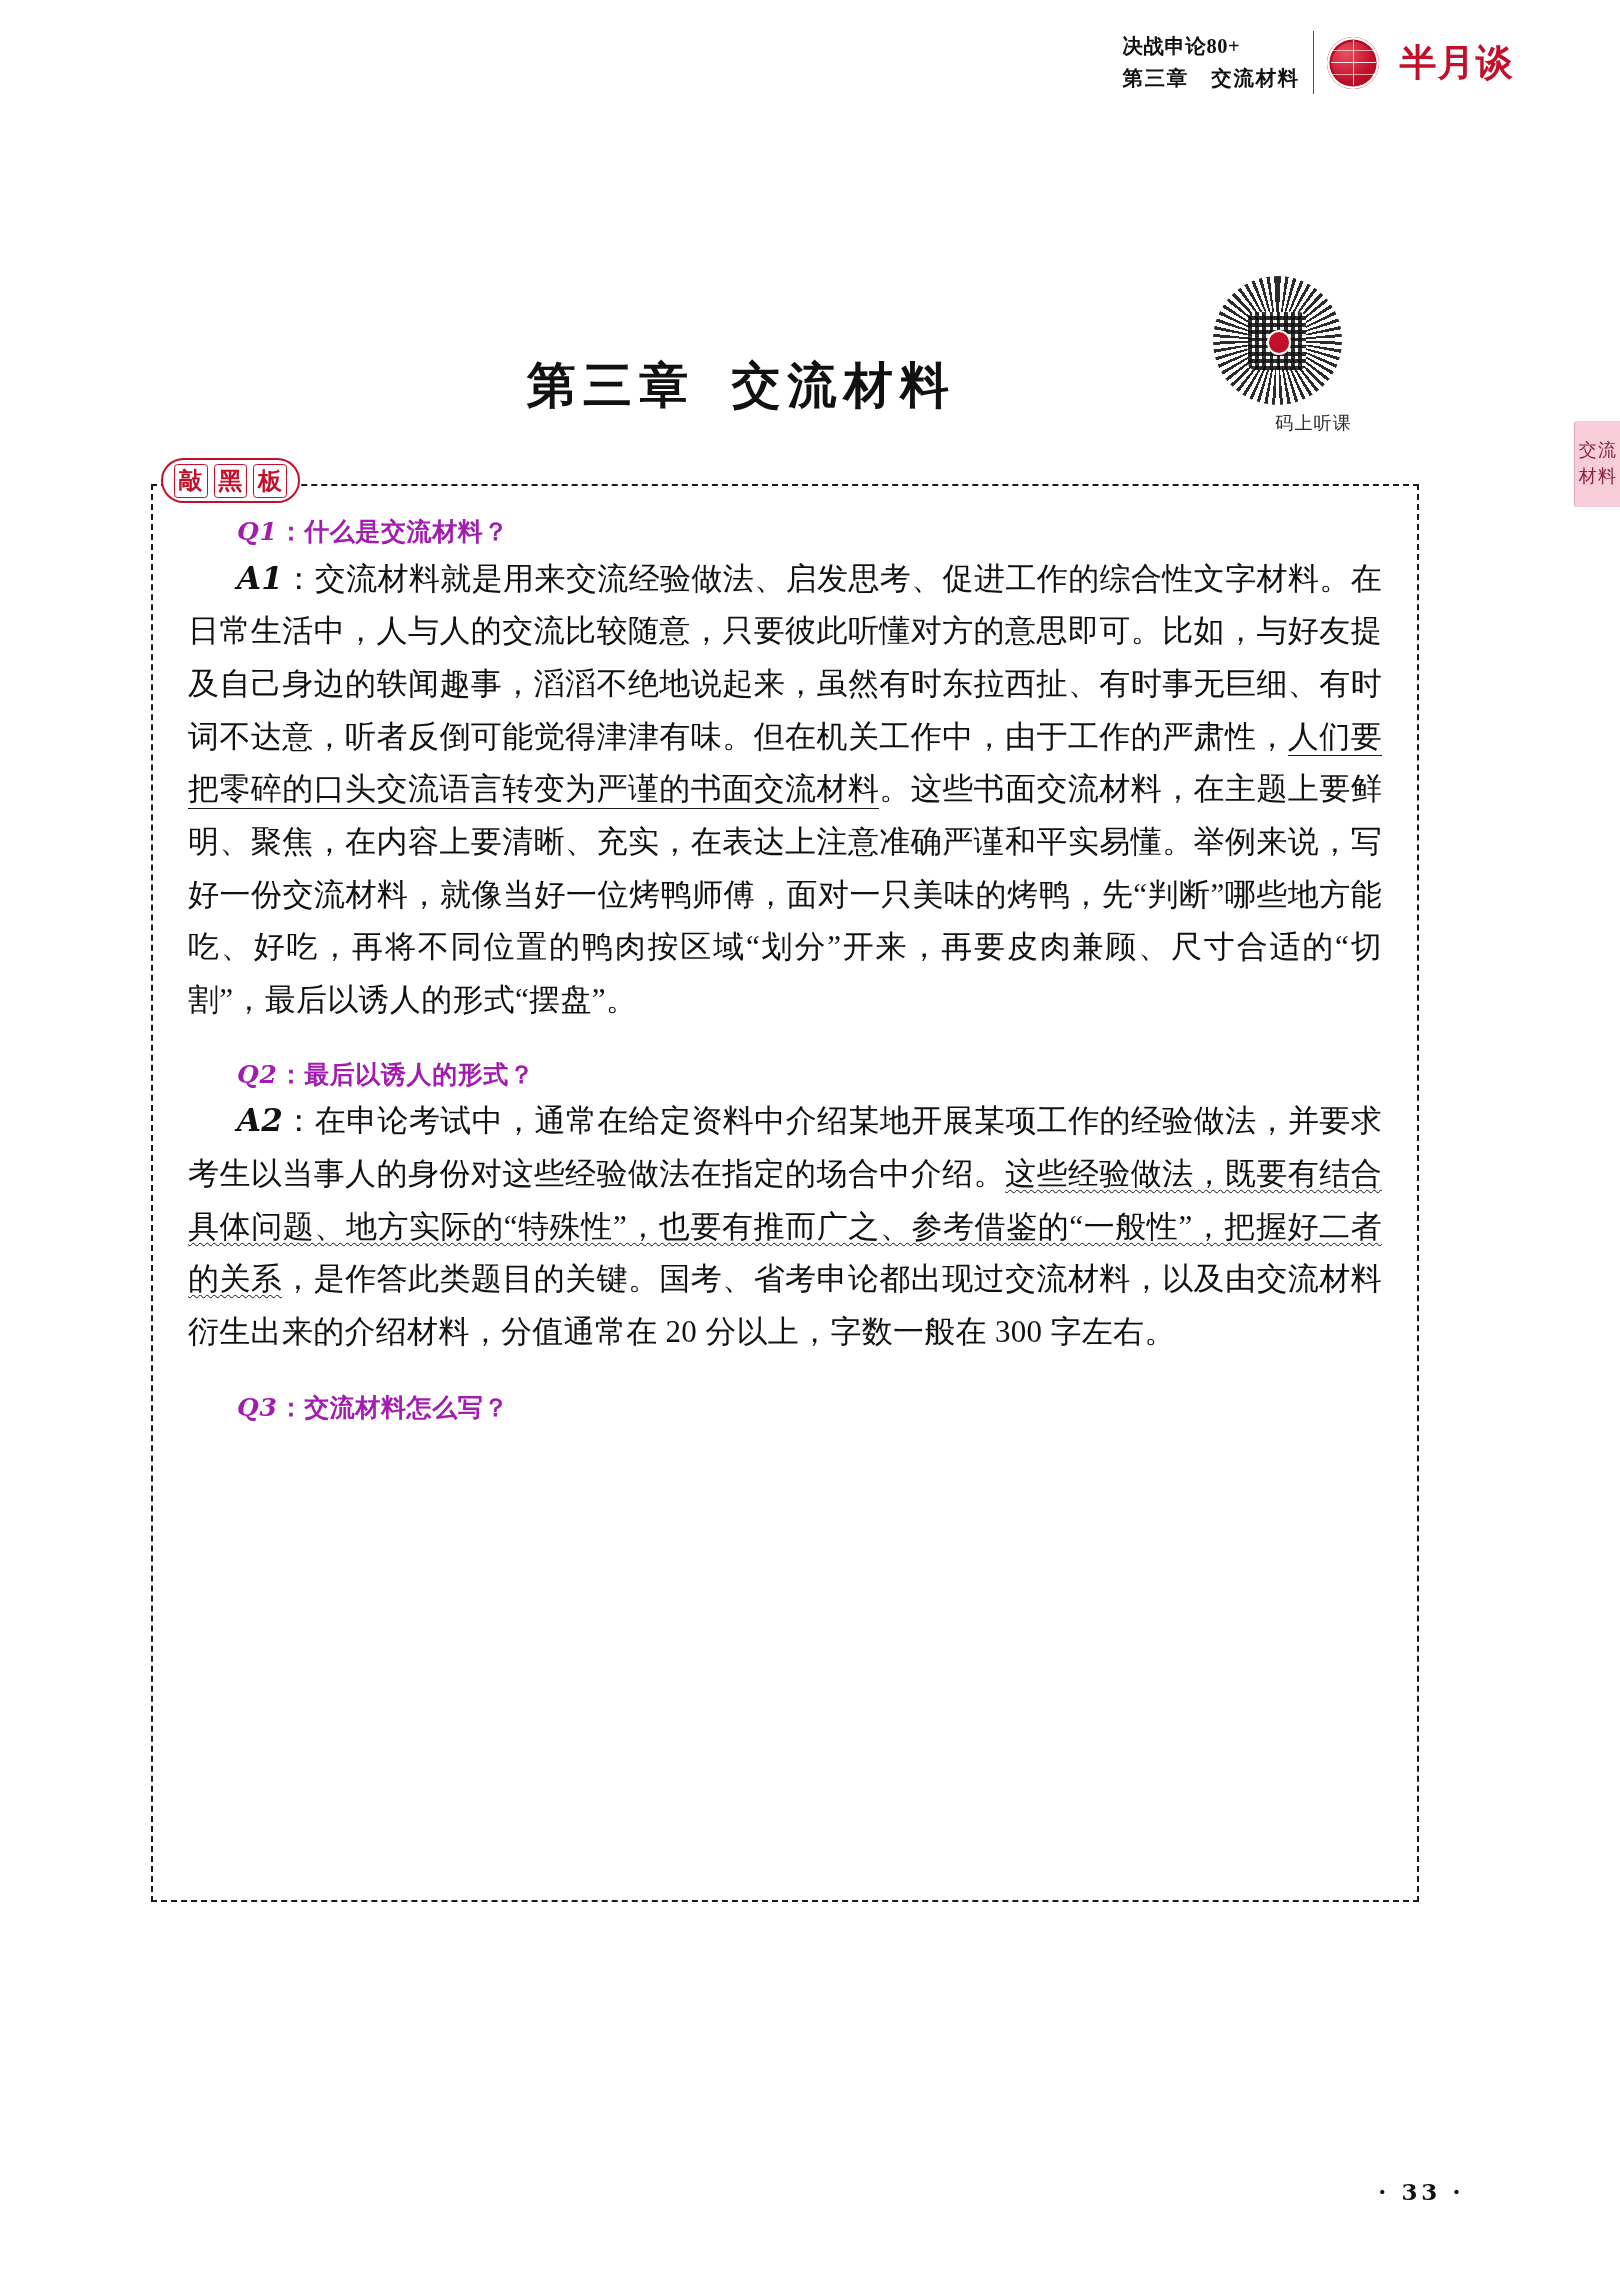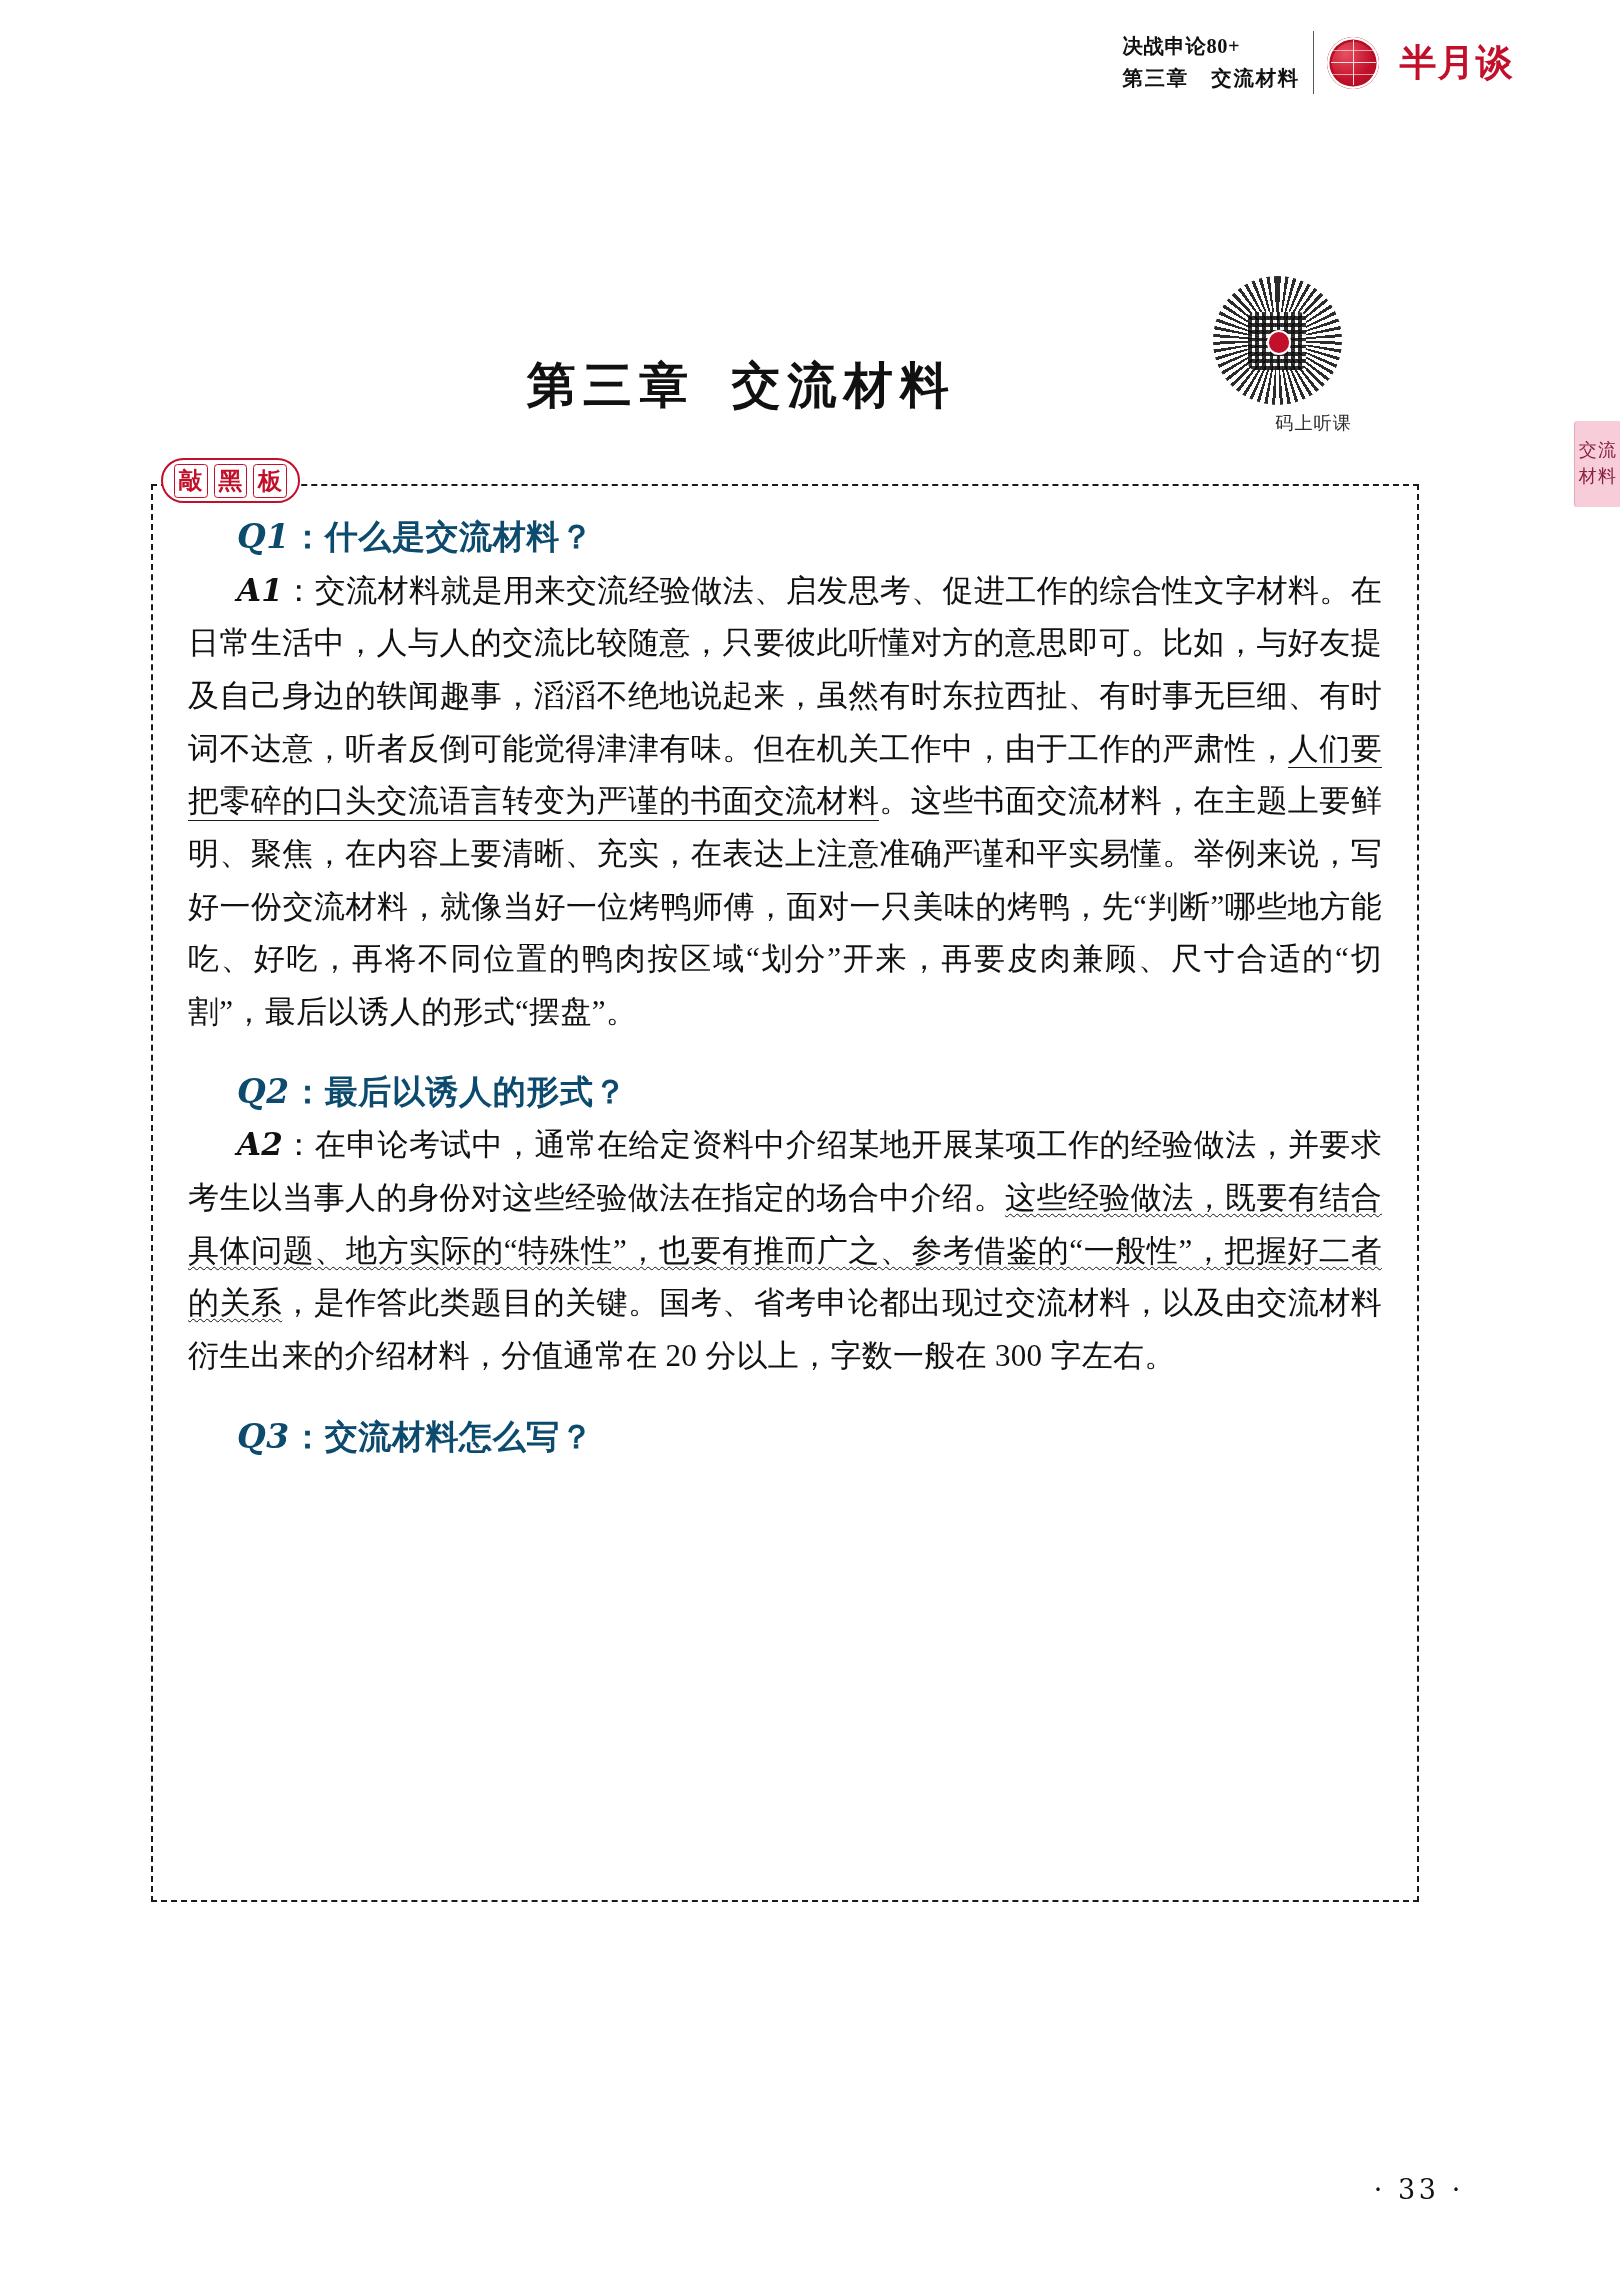--- a/index.html
+++ b/index.html
@@ -206,26 +206,26 @@
     top: 484px;
     left: 151px;
     width: 1268px;
     height: 1418px;
     border: 2.4px dashed #1a1a1a;
     box-sizing: border-box;
     padding: 29px 35px 24px 35px;
   }
 
   .qline {
-    font-size: 33px;
+    font-size: 25px;
     font-weight: 700;
     margin: 0 0 3.6px 0;
     padding-left: 49px;
     letter-spacing: 0.6px;
-    color: #0c4a6e;
+    color: #a21caf;
   }
   .qline .qlabel {
     font-style: italic;
     font-family: "DejaVu Serif", serif;
     font-weight: 700;
     margin-right: 1.2px;
   }
   .para {
     font-size: 31px;
     line-height: 1.70;
@@ -252,22 +252,22 @@
     text-underline-offset: 4.8px;
   }
   .sp-1 { height: 31px; }
   .sp-2 { height: 32px; }
 
   
   .footer {
     position: absolute;
     bottom: 90px;
     right: 157px;
-    font-size: 27px;
-    font-weight: 400;
+    font-size: 23px;
+    font-weight: 700;
     letter-spacing: 3.6px;
     color: #111;
     font-family: "DejaVu Serif", serif;
   }
 </style>
 </head>
 <body>
 
 <div class="header">
   <div class="header-text">

